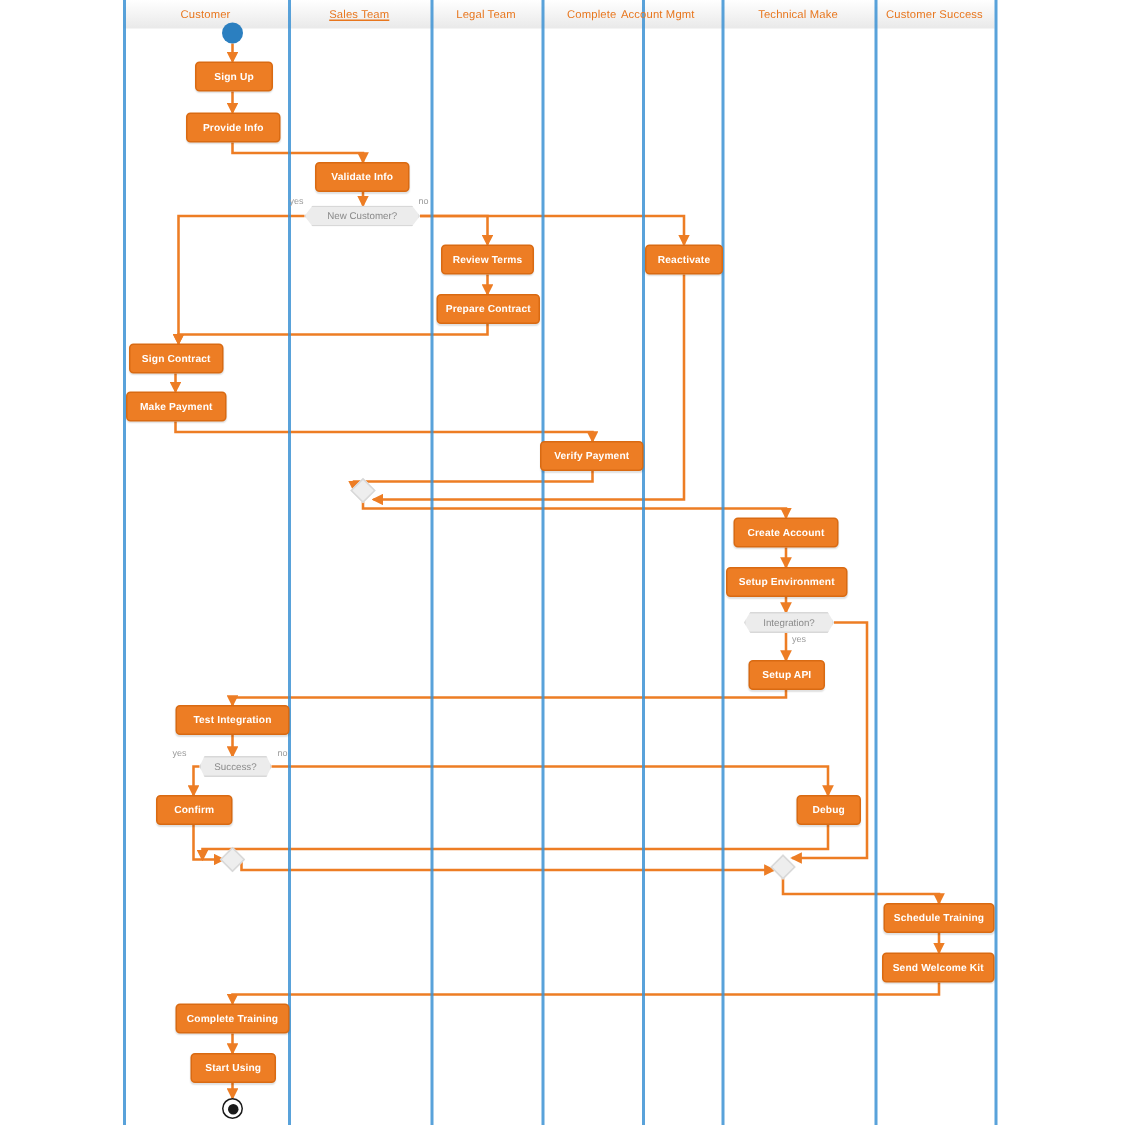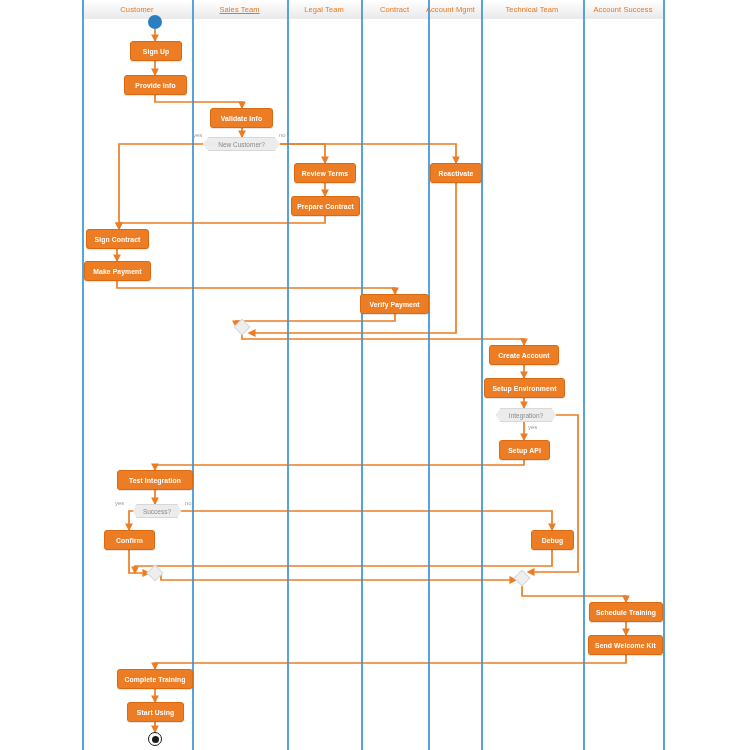--- a/index.html
+++ b/index.html
@@ -140,24 +140,24 @@
   <div class="lane-div" style="left:287px;"></div>
   <div class="lane-div" style="left:361px;"></div>
   <div class="lane-div" style="left:428px;"></div>
   <div class="lane-div" style="left:481px;"></div>
   <div class="lane-div" style="left:583px;"></div>
   <div class="lane-div" style="left:663px;"></div>
 
   <div class="lane-label" style="left:82px;width:110px;">Customer</div>
   <div class="lane-label" style="left:192px;width:95px;text-decoration:underline;">Sales Team</div>
   <div class="lane-label" style="left:287px;width:74px;text-align:center;">Legal Team</div>
-  <div class="lane-label" style="left:361px;width:67px;">Contract</div>
-  <div class="lane-label" style="left:424px;width:53px;">Account Mgmt</div>
-  <div class="lane-label" style="left:481px;width:102px;">Technical Team</div>
-  <div class="lane-label" style="left:583px;width:80px;">Account Success</div>
+  <div class="lane-label" style="left:361px;width:67px;">Complete</div>
+  <div class="lane-label" style="left:412px;width:53px;">Account Mgmt</div>
+  <div class="lane-label" style="left:481px;width:102px;">Technical Make</div>
+  <div class="lane-label" style="left:583px;width:80px;">Customer Success</div>
 
   <div class="start-node" style="left:148px;top:15px;width:14px;height:14px;"></div>
 
   <div class="node" style="left:130px;top:41px;width:52px;height:20px;">Sign Up</div>
   <div class="node" style="left:124px;top:75px;width:63px;height:20px;">Provide Info</div>
   <div class="node" style="left:210px;top:108px;width:63px;height:20px;">Validate Info</div>
 
   <div class="decision" style="left:203px;top:137px;width:77px;height:14px;">New Customer?</div>
 
   <div class="node" style="left:294px;top:163px;width:62px;height:20px;">Review Terms</div>

